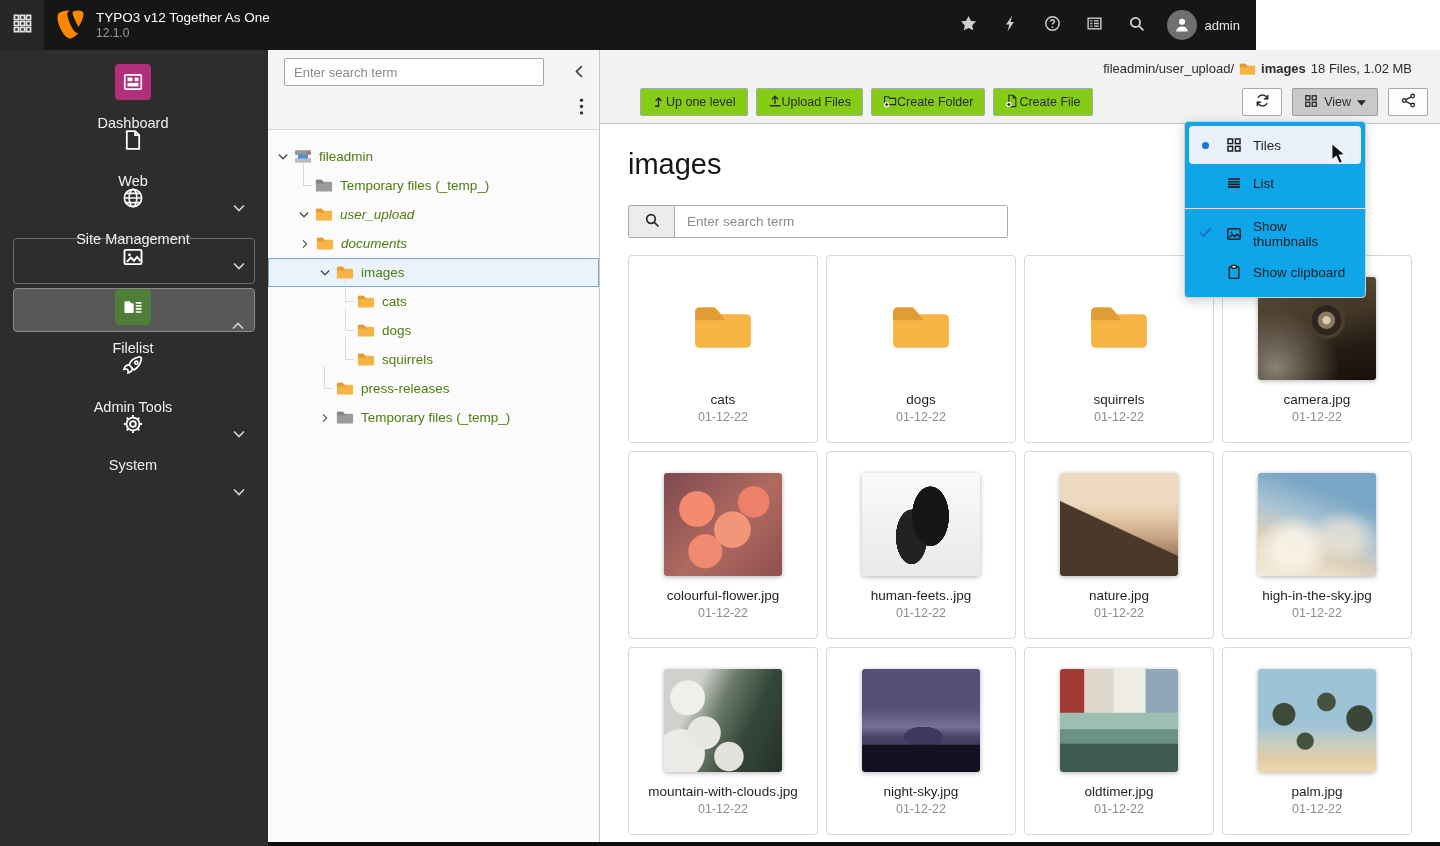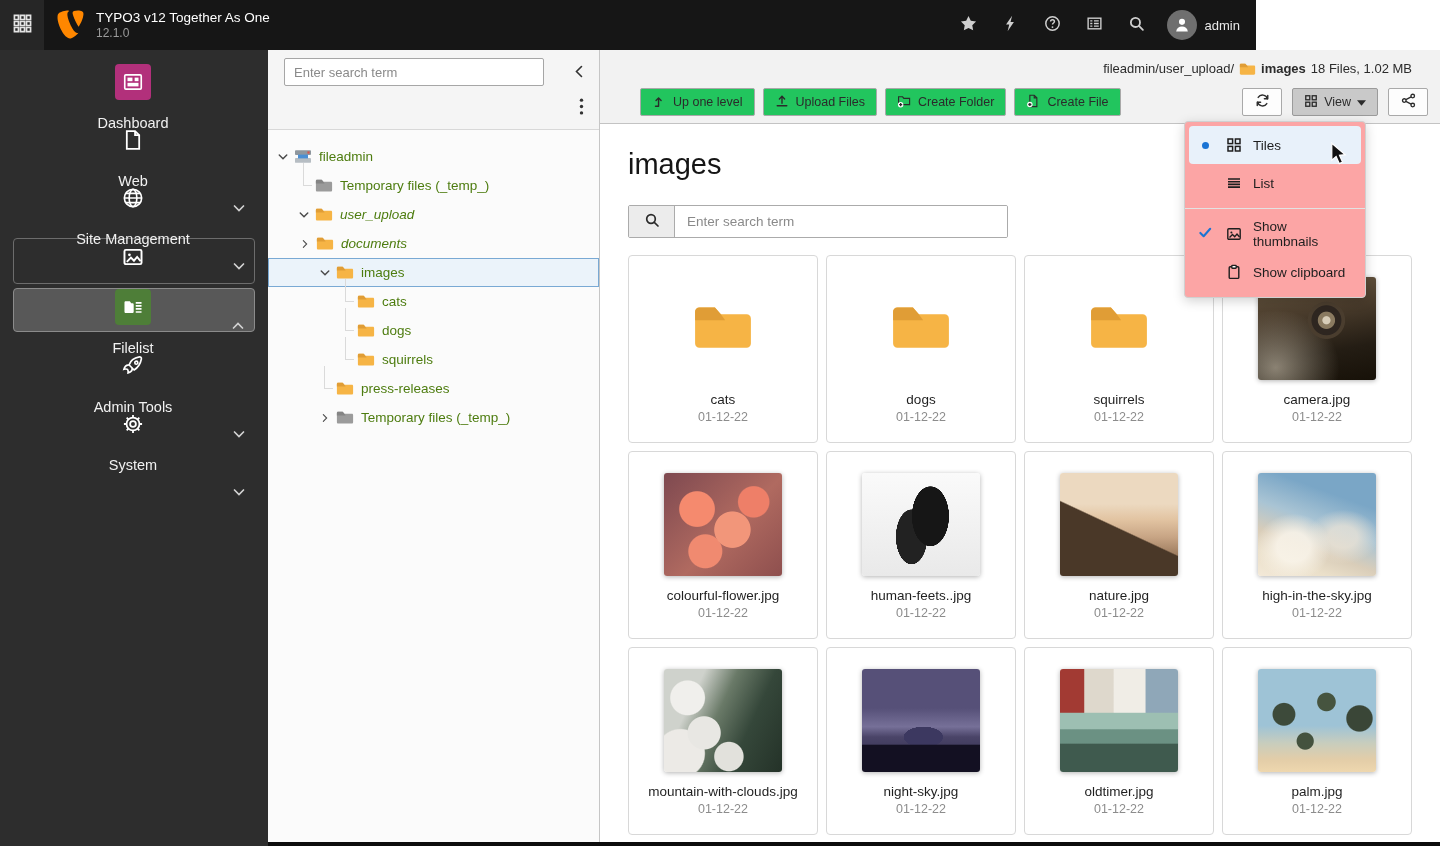--- a/index.html
+++ b/index.html
@@ -69,22 +69,22 @@
   .tree-label { white-space:nowrap; }
 
   
   .main { position:absolute; left:600px; top:50px; width:840px; height:796px; background:#fff; }
   .docheader { height:74px; background:#f2f2f2; border-bottom:1px solid #c3c3c3; position:relative; }
   .breadcrumb { position:absolute; top:11px; right:28px; font-size:13px; color:#2b2b2b;
     display:flex; align-items:center; gap:5px; }
   .crumb-folder-icon svg { width:17px; height:14px; display:block; }
   .crumb-current { font-weight:bold; }
   .toolbar { position:absolute; left:40px; top:38px; display:flex; gap:8px; }
-  .btn { height:28px; display:inline-flex; align-items:center; gap:7px; padding:0 11px;
-    background:#22c55e; border:1px solid #a9a9a9; border-radius:2px; font-size:12.5px;
+  .btn { height:28px; display:inline-flex; align-items:center; padding:0 11px;
+    background:#84cc16; border:1px solid #a9a9a9; border-radius:2px; font-size:12.5px;
     color:#2b2b2b; cursor:pointer; font-family:"Liberation Sans",sans-serif; }
   .btn svg { width:14px; height:14px; }
   .right-tools { position:absolute; right:12px; top:38px; display:flex; gap:10px; }
   .icon-btn { width:40px; height:28px; background:#fdfdfd; border:1px solid #a9a9a9;
     border-radius:2px; display:flex; align-items:center; justify-content:center;
     color:#2b2b2b; cursor:pointer; }
   .icon-btn svg { width:15px; height:15px; }
   .btn.view-btn { background:#c9c9c9; border-color:#9b9b9b; gap:6px; }
   .btn.view-btn .caret svg { width:9px; height:6px; }
 
@@ -146,21 +146,21 @@
     linear-gradient(180deg, transparent 0 42%, #9dbfb2 43% 58%, #6b9183 59% 72%, #3f5a4e 73%),
     linear-gradient(90deg,#a23a33 0 20%, #ded8cc 21% 45%, #f0ede6 46% 72%, #8fa7b8 73%); }
   .thumb-palm { background:
     radial-gradient(circle at 22% 44%, #3d4a3a 0 10%, transparent 11%),
     radial-gradient(circle at 58% 32%, #46543f 0 9%, transparent 10%),
     radial-gradient(circle at 86% 48%, #3a4637 0 11%, transparent 12%),
     radial-gradient(circle at 40% 70%, #44523e 0 8%, transparent 9%),
     linear-gradient(180deg,#9ec3d6 0 55%,#c8cdbd 72%,#e3cda8 88%,#eed7ae); }
 
   
-  .dropdown { position:absolute; left:1184px; top:121px; width:182px; background:#fca5a5;
+  .dropdown { position:absolute; left:1184px; top:121px; width:182px; background:#0ea5e9;
     border:1px solid #d0d0d0; border-radius:4px; box-shadow:0 3px 12px rgba(0,0,0,.18);
     padding:4px 0 6px; z-index:40; }
   .dd-item { height:38px; display:flex; align-items:center; padding:0 10px; gap:9px;
     font-size:13.5px; color:#1e1e1e; cursor:pointer; }
   .dd-item.highlight { background:#e8f1fa; border-radius:4px; margin:0 4px; padding:0 6px; }
   .dd-lead { width:20px; display:flex; align-items:center; justify-content:center;
     color:#1a74d4; flex:0 0 20px; }
   .dd-dot { width:7px; height:7px; border-radius:50%; background:#1a74d4; }
   .dd-lead svg { width:15px; height:15px; }
   .dd-icon { width:20px; display:flex; align-items:center; justify-content:center;

